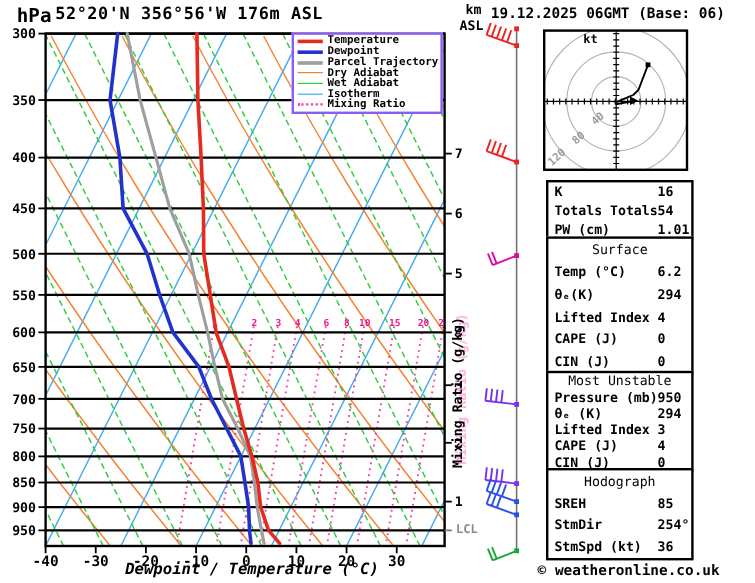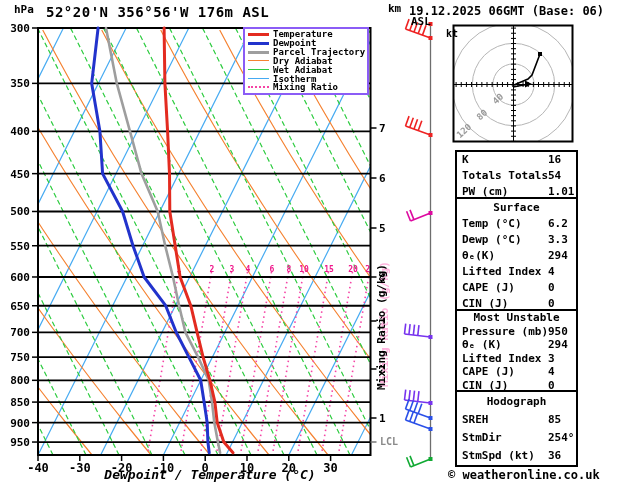--- a/index.html
+++ b/index.html
@@ -1,41 +1,41 @@
 <!DOCTYPE html>
 <html><head>
 <meta charset="utf-8">
 <style>
   html,body{margin:0;padding:0;background:#fff;}
   #stage{position:relative;width:629px;height:486px;background:#fff;overflow:hidden;
          font-family:"DejaVu Sans Mono", "Liberation Mono", monospace;}
   .abs{position:absolute;}
   .b{font-weight:bold;color:#000;}
   #title{left:46px;top:4px;font-size:14px;letter-spacing:0.5px;white-space:nowrap;}
-  #hpa{left:14px;top:3px;font-size:11px;}
+  #hpa{left:14px;top:3px;font-size:16px;}
   #km{left:388px;top:2px;font-size:11px;}
-  #asl{left:383px;top:15px;font-size:11px;margin-left:28px;}
+  #asl{left:383px;top:15px;font-size:11px;}
   #datetime{left:409px;top:4px;font-size:12px;white-space:nowrap;}
   #xlabel{left:60px;top:467px;width:300px;text-align:center;font-size:13px;white-space:nowrap;font-style:italic;}
   #lcl{left:380px;top:436px;font-size:10px;font-weight:bold;color:#8a8a8a;}
-  #ktlabel{left:434px;top:28px;font-size:10px;padding-left:12px;}
+  #ktlabel{left:474px;top:28px;font-size:10px;padding-left:12px;}
   #mixlabel{left:375px;top:390px;font-size:11px;font-weight:bold;color:#000;
             transform:rotate(-90deg);transform-origin:0 0;white-space:nowrap;
             text-shadow:3px 3px 0 #ffb3de;}
   #copyright{left:448px;top:468px;font-size:12px;white-space:nowrap;}
   #legend{left:243px;top:27px;width:122px;height:62px;border:2px solid #8b5cf6;background:#fff;
           display:flex;flex-direction:column;justify-content:space-around;padding:1px 0;}
   .lgrow{display:flex;align-items:center;height:8px;}
   .lgline{width:21px;margin-left:3px;margin-right:4px;flex:none;}
   .lgtext{font-size:9px;font-weight:bold;white-space:nowrap;}
   .tbox{left:455px;width:119px;border:2px solid #000;display:flex;flex-direction:column;
         justify-content:space-around;background:#fff;}
   .trow{position:relative;font-size:11px;font-weight:bold;padding-left:5px;white-space:nowrap;}
   .trow .val{position:absolute;left:91px;top:0;}
-  .thead{font-size:11px;font-weight:bold;text-align:center;white-space:nowrap;}
+  .thead{font-size:11px;font-weight:normal;text-align:center;white-space:nowrap;}
   svg text{font-family:"DejaVu Sans Mono","Liberation Mono",monospace;font-weight:bold;}
   .pl{font-size:11px;fill:#000;}
   .tl{font-size:12px;fill:#000;}
   .kl{font-size:11px;fill:#000;}
   .ml{font-size:8px;fill:#f0188c;}
   .ringl{font-size:9px;fill:#9a9a9a;}
 </style>
 </head>
 <body>
 
@@ -363,21 +363,20 @@
 
   <div id="tables">
       <div class="tbox abs" style="top: 150px; height: 47px;">
         <div class="trow"><span>K</span><span class="val">16</span></div>
         <div class="trow"><span>Totals Totals</span><span class="val">54</span></div>
         <div class="trow"><span>PW (cm)</span><span class="val">1.01</span></div>
       </div>
       <div class="tbox abs" style="top: 197px; height: 112px;">
         <div class="thead">Surface</div>
         <div class="trow"><span>Temp (°C)</span><span class="val">6.2</span></div>
-        <div class="trow"><span>Dewp (°C)</span><span class="val">3.3</span></div>
         <div class="trow"><span>θₑ(K)</span><span class="val">294</span></div>
         <div class="trow"><span>Lifted Index</span><span class="val">4</span></div>
         <div class="trow"><span>CAPE (J)</span><span class="val">0</span></div>
         <div class="trow"><span>CIN (J)</span><span class="val">0</span></div>
       </div>
       <div class="tbox abs" style="top: 309px; height: 81px;">
         <div class="thead">Most Unstable</div>
         <div class="trow"><span>Pressure (mb)</span><span class="val">950</span></div>
         <div class="trow"><span>θₑ (K)</span><span class="val">294</span></div>
         <div class="trow"><span>Lifted Index</span><span class="val">3</span></div>

